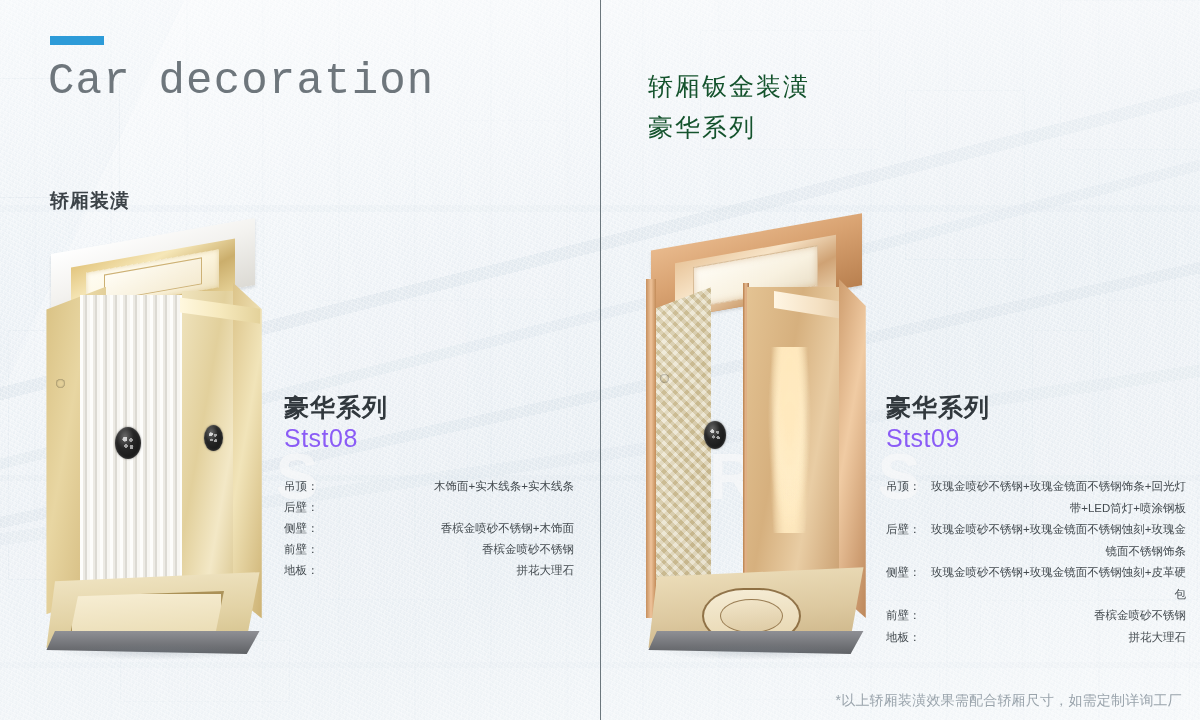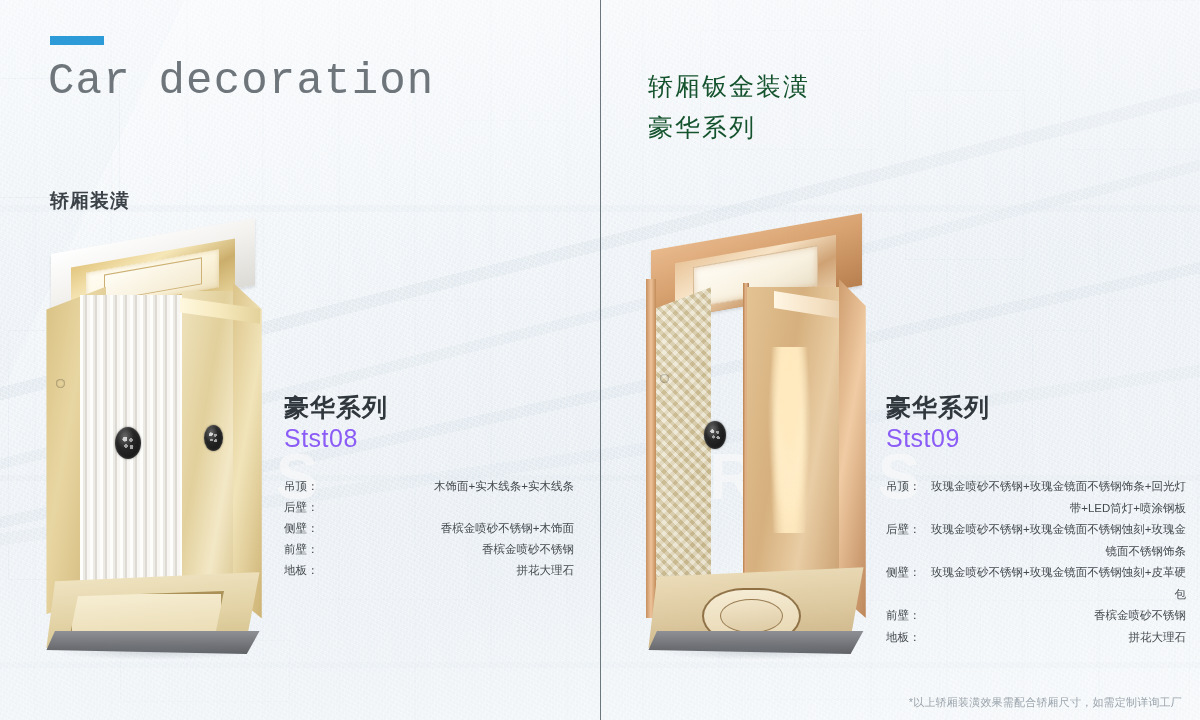--- a/index.html
+++ b/index.html
@@ -171,21 +171,21 @@
   }
   .spec-list { margin-top: 22px; text-align: right; }
   .spec-row { display: flex; font-size: 11.5px; color: #434a4f; line-height: 21px; }
   .spec-row .k { flex: 0 0 auto; white-space: nowrap; }
   .spec-row .v { flex: 1 1 auto; }
   .prod-right .spec-row { font-size: 11.5px; line-height: 21.5px; }
 
   
   .footnote {
     position: absolute; right: 18px; bottom: 10px;
-    font-size: 11px; color: #9aa4ac; letter-spacing: .2px;
+    font-size: 14px; color: #9aa4ac; letter-spacing: .2px;
   }
 </style>
 </head>
 <body>
 
 <div id="page">
 
   <div class="bg-base"></div>
   <div class="bg-photo"></div>
   <div class="bg-lines">

